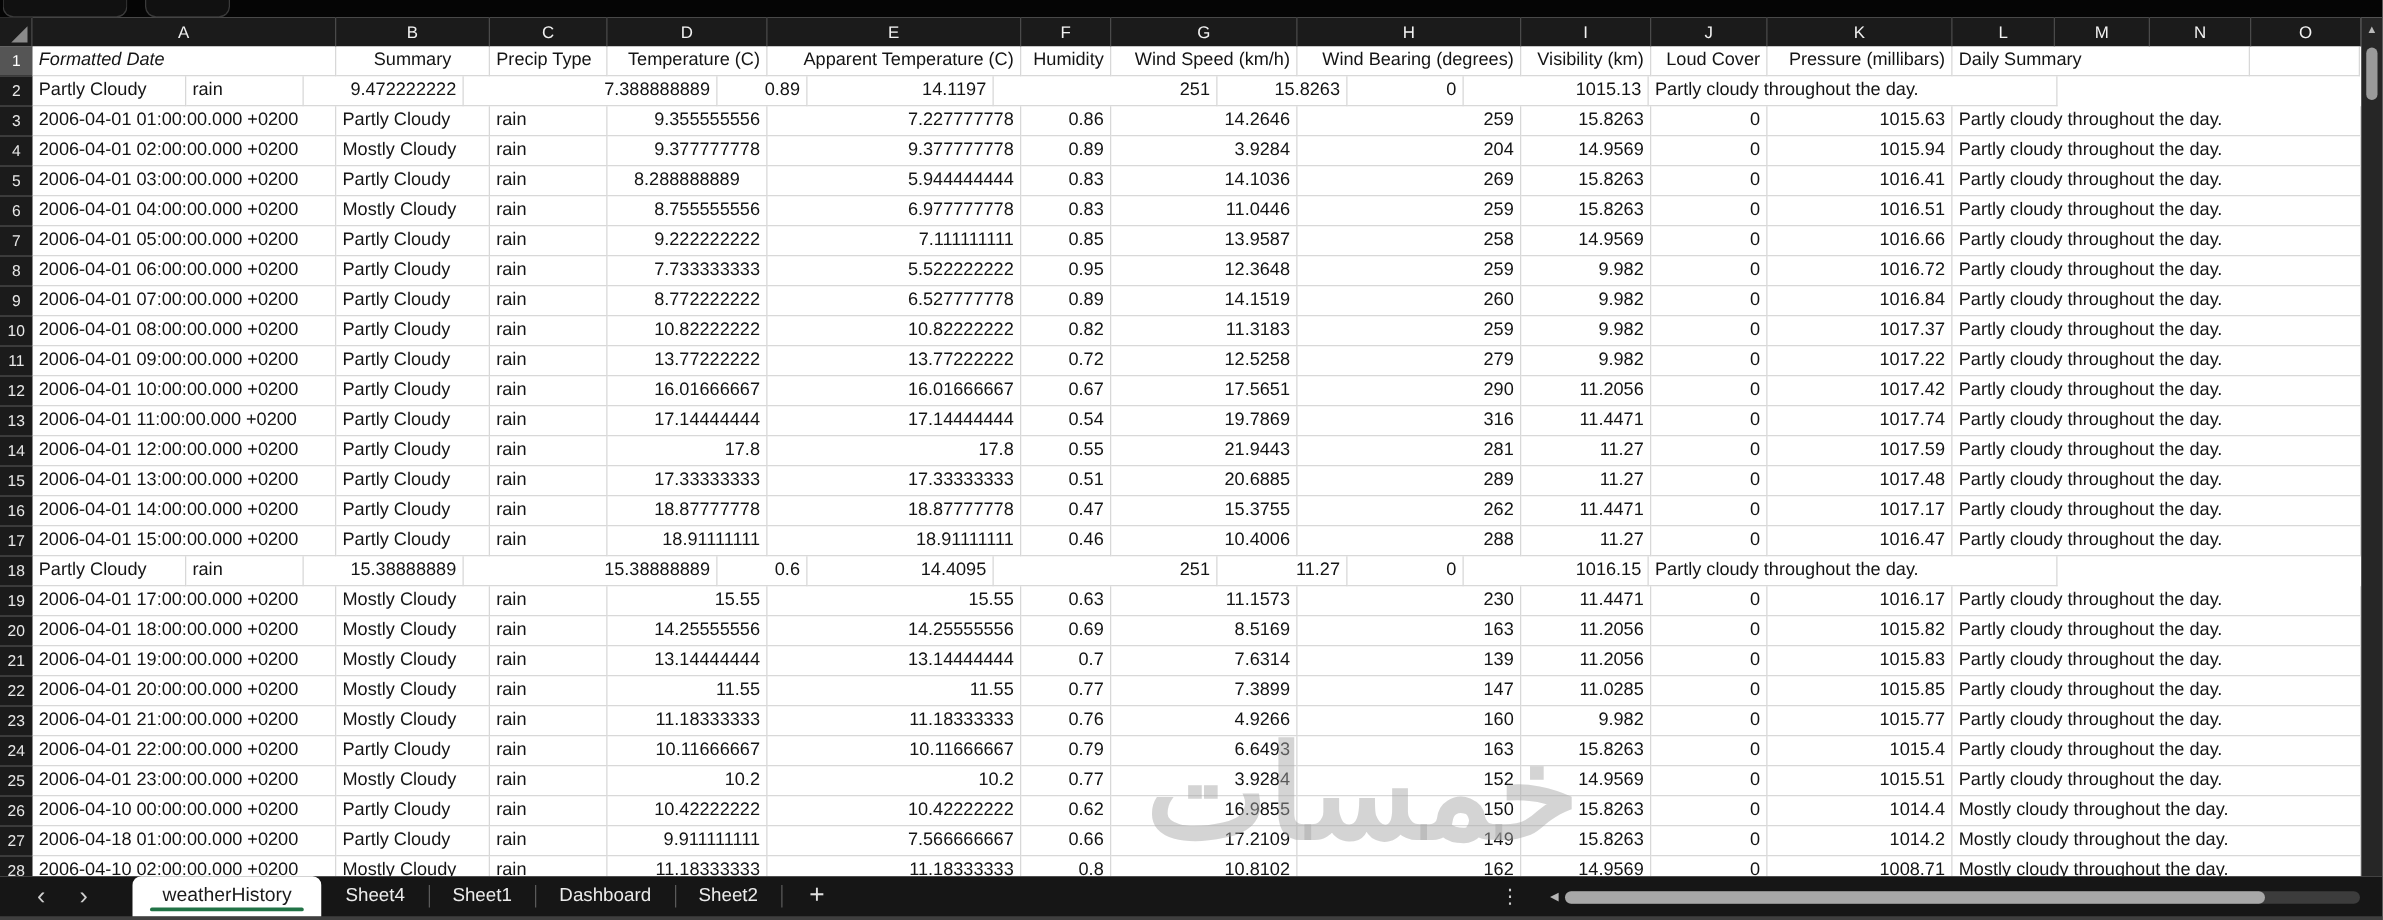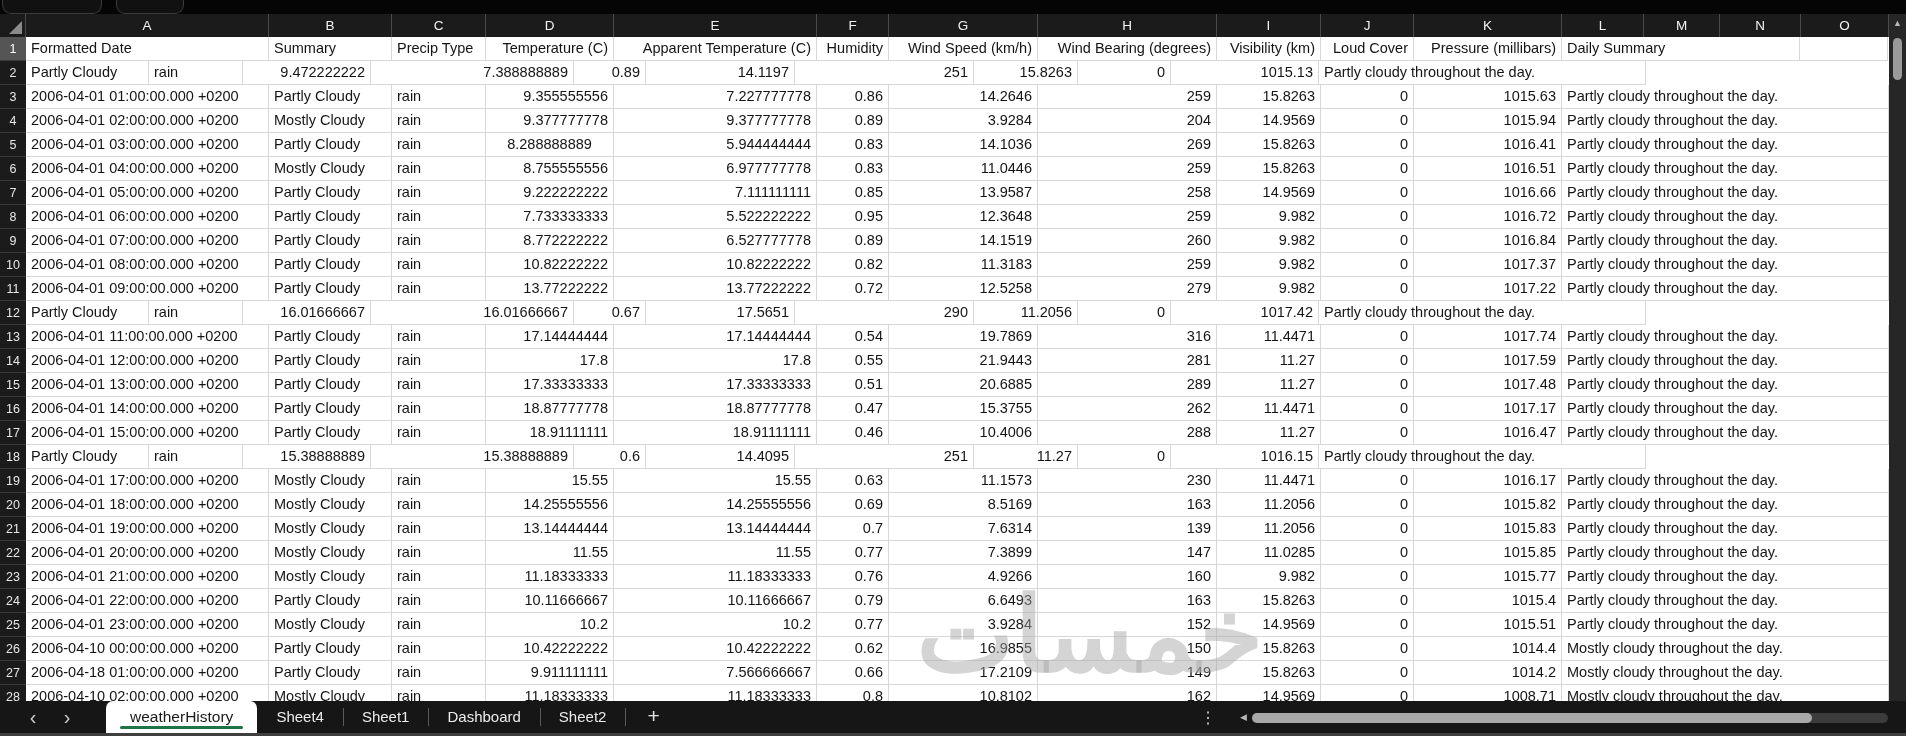--- a/index.html
+++ b/index.html
@@ -97,22 +97,22 @@
       <div class="colh" style="flex: 0 0 82px;">L</div>
       <div class="colh" style="flex: 0 0 76px;">M</div>
       <div class="colh" style="flex: 0 0 81px;">N</div>
       <div class="colh" style="flex: 0 0 88px;">O</div>
     </div>
 
   <div class="grid">
 
   <div class="row">
         <div class="gut hl" style="flex: 0 0 26px;">1</div>
-        <div class="cell l" style="flex: 0 0 243px;">Formatted Date</div>
-        <div class="cell l" style="flex: 0 0 123px;">Summary</div>
+        <div class="cell l" style="flex: 0 0 243px; font-style: italic;">Formatted Date</div>
+        <div class="cell l" style="flex: 0 0 123px; text-align: center;">Summary</div>
         <div class="cell l" style="flex: 0 0 94px;">Precip Type</div>
         <div class="cell r" style="flex: 0 0 128px;">Temperature (C)</div>
         <div class="cell r" style="flex: 0 0 203px;">Apparent Temperature (C)</div>
         <div class="cell r" style="flex: 0 0 72px;">Humidity</div>
         <div class="cell r" style="flex: 0 0 149px;">Wind Speed (km/h)</div>
         <div class="cell r" style="flex: 0 0 179px;">Wind Bearing (degrees)</div>
         <div class="cell r" style="flex: 0 0 104px;">Visibility (km)</div>
         <div class="cell r" style="flex: 0 0 93px;">Loud Cover</div>
         <div class="cell r" style="flex: 0 0 148px;">Pressure (millibars)</div>
         <div class="cell l nob" style="flex: 0 0 158px;">Daily Summary</div>
@@ -263,20 +263,21 @@
         <div class="cell r" style="flex: 0 0 72px;">0.72</div>
         <div class="cell r" style="flex: 0 0 149px;">12.5258</div>
         <div class="cell r" style="flex: 0 0 179px;">279</div>
         <div class="cell r" style="flex: 0 0 104px;">9.982</div>
         <div class="cell r" style="flex: 0 0 93px;">0</div>
         <div class="cell r" style="flex: 0 0 148px;">1017.22</div>
         <div class="cell l endb" style="flex: 0 0 327px;">Partly cloudy throughout the day.</div>
       </div>
       <div class="row">
         <div class="gut" style="flex: 0 0 26px;">12</div>
+        <div class="cell l" style="flex: 0 0 243px;">2006-04-01 10:00:00.000 +0200</div>
         <div class="cell l" style="flex: 0 0 123px;">Partly Cloudy</div>
         <div class="cell l" style="flex: 0 0 94px;">rain</div>
         <div class="cell r" style="flex: 0 0 128px;">16.01666667</div>
         <div class="cell r" style="flex: 0 0 203px;">16.01666667</div>
         <div class="cell r" style="flex: 0 0 72px;">0.67</div>
         <div class="cell r" style="flex: 0 0 149px;">17.5651</div>
         <div class="cell r" style="flex: 0 0 179px;">290</div>
         <div class="cell r" style="flex: 0 0 104px;">11.2056</div>
         <div class="cell r" style="flex: 0 0 93px;">0</div>
         <div class="cell r" style="flex: 0 0 148px;">1017.42</div>

